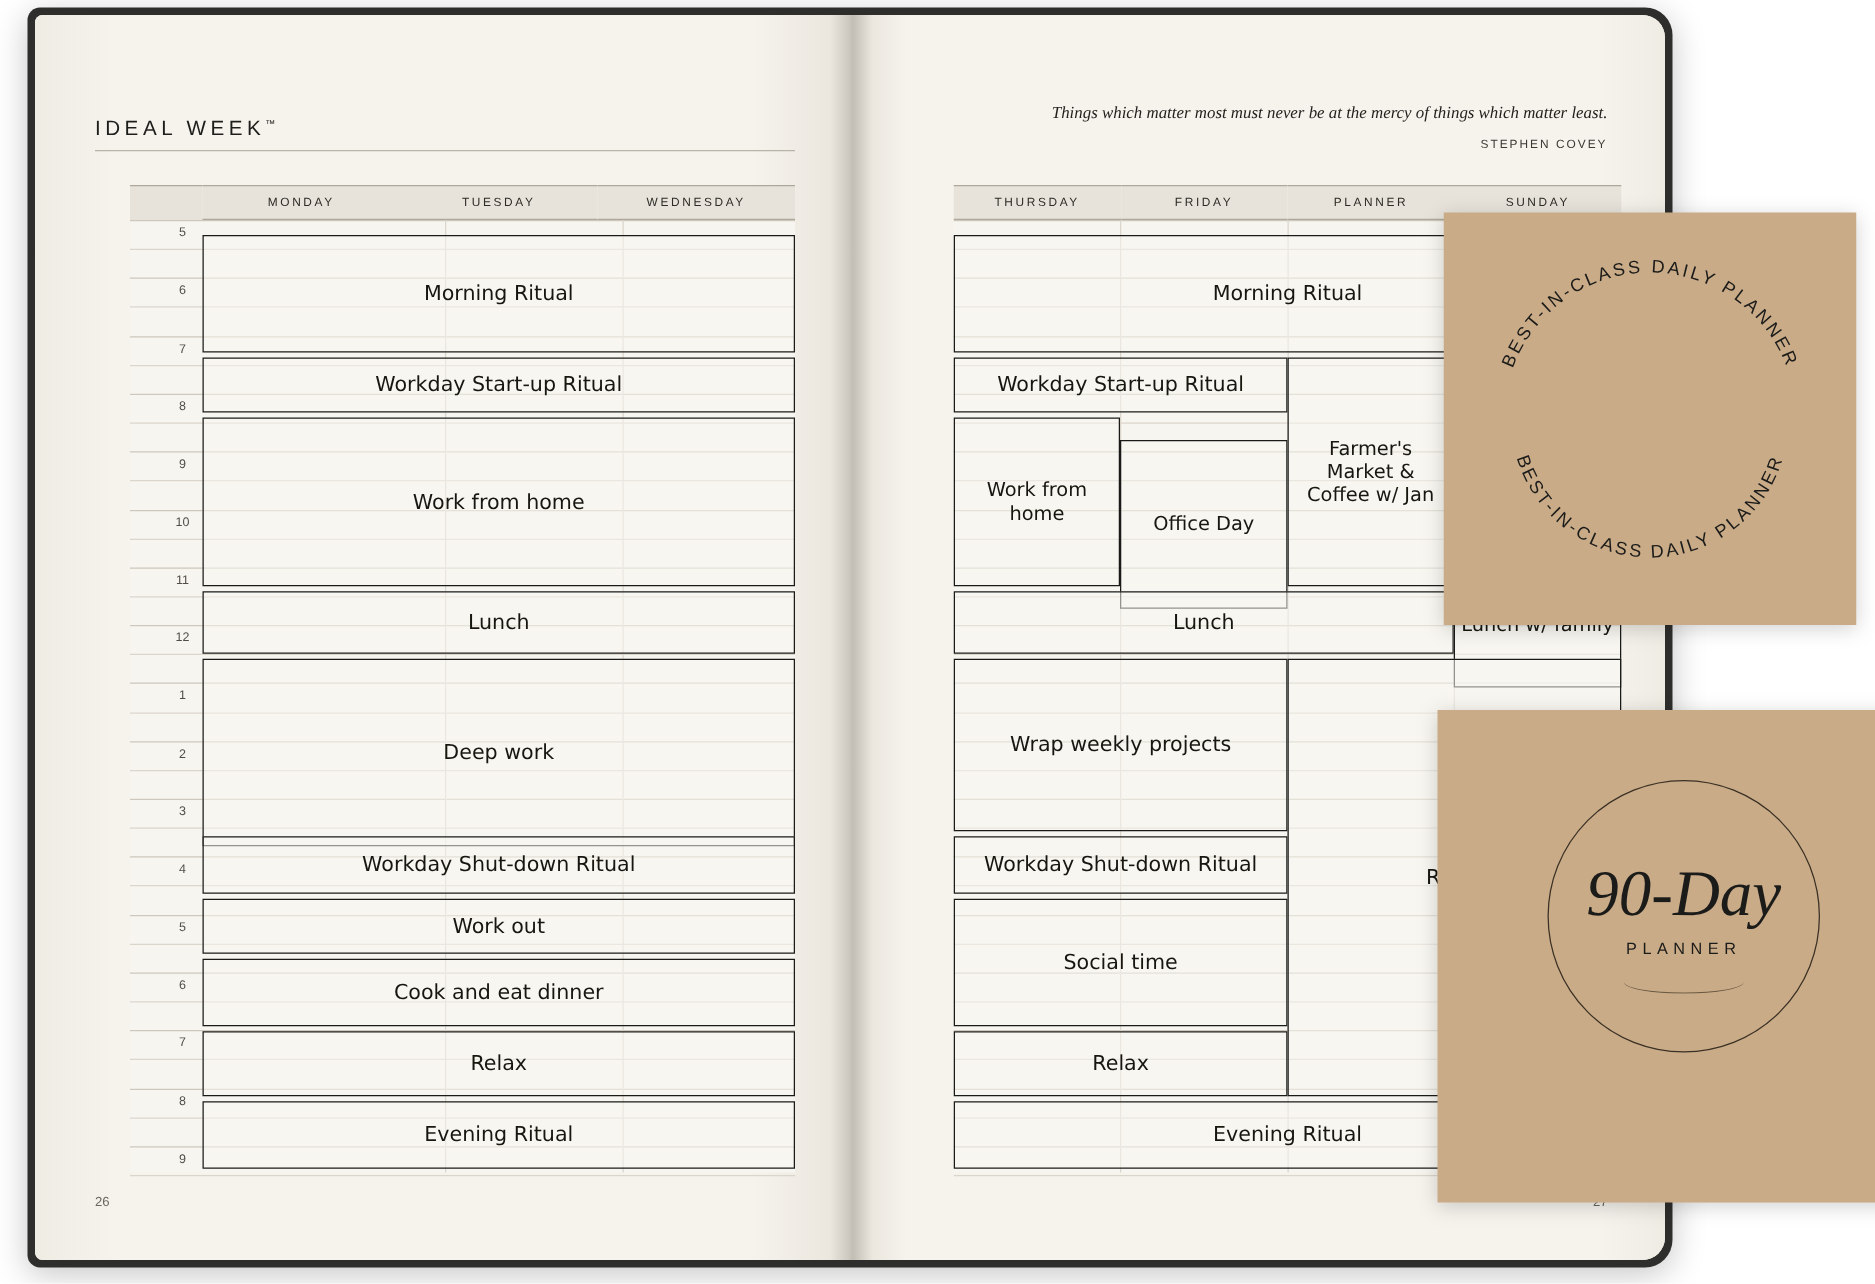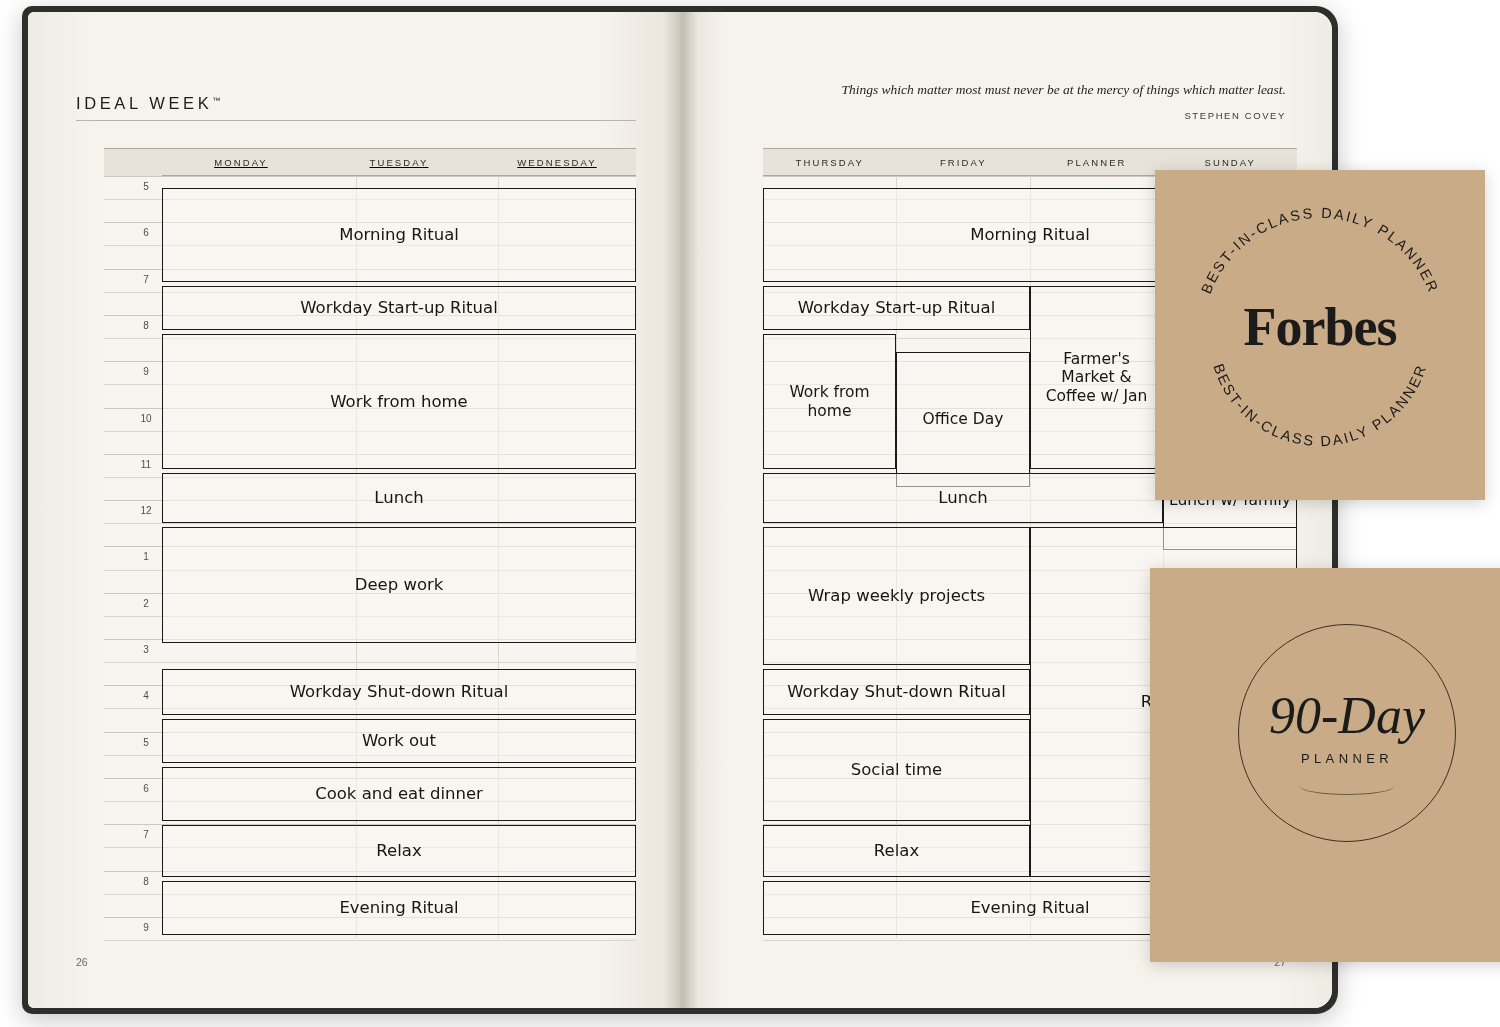--- a/index.html
+++ b/index.html
@@ -115,21 +115,21 @@
     border-top: 1px solid #ada89b;
     border-bottom: 1px solid #ada89b;
     background: #e7e3da;
     font-size: 9.5px;
     letter-spacing: 2.1px;
     color: #2c2b27;
     display: flex;
     align-items: center;
     justify-content: center;
   }
-  .grid-left .daycols { left: 58px; text-decoration: underline; }
+  .grid-left .daycols { left: 58px; }
   .grid-left .hdr-pad {
     position: absolute;
     left: 0; top: 0;
     width: 58px; height: 28px;
     background: #e7e3da;
     border-top: 1px solid #ada89b;
     border-bottom: 1px solid #ada89b;
   }
 
   .bodyarea {
@@ -365,21 +365,21 @@
               <div class="hourlabel" style="top: 606.9px;">6</div>
               <div class="hourlabel" style="top: 653.2px;">7</div>
               <div class="hourlabel" style="top: 699.5px;">8</div>
               <div class="hourlabel" style="top: 745.8px;">9</div>
             </div>
 
           <div class="block" style="left:58px;  top:40px;  width:474px; height:94px;">Morning Ritual</div>
           <div class="block" style="left:58px;  top:138px; width:474px; height:44px;">Workday Start-up Ritual</div>
           <div class="block" style="left:58px;  top:186px; width:474px; height:135px;">Work from home</div>
           <div class="block" style="left:58px;  top:325px; width:474px; height:50px;">Lunch</div>
-          <div class="block" style="left:58px;  top:379px; width:474px; height:116px;text-align:center;">Deep work</div>
+          <div class="block" style="left:58px;  top:379px; width:474px; height:150px;text-align:center;">Deep work</div>
           <div class="block" style="left:58px;  top:521px; width:474px; height:46px;">Workday Shut-down Ritual</div>
           <div class="block" style="left:58px;  top:619px; width:474px; height:54px;">Cook and eat dinner</div>
           <div class="block" style="left:58px;  top:571px; width:474px; height:44px;">Work out</div>
           <div class="block" style="left:58px;  top:677px; width:474px; height:52px;">Relax</div>
           <div class="block" style="left:58px;  top:733px; width:474px; height:54px;">Evening Ritual</div>
         </div>
 
         <div class="pagenum left">26</div>
       </div>
 
@@ -467,21 +467,20 @@
     </svg>
     <div class="badge-content">
       <svg class="arc-text" viewBox="0 0 330 330">
         <defs>
           <path id="arcTop" d="M 48,165 A 117,117 0 0 1 282,165"></path>
           <path id="arcBot" d="M 54,165 A 111,111 0 0 0 276,165"></path>
         </defs>
         <text text-anchor="middle"><textPath href="#arcTop" startOffset="50%" id="forbesArcTop">BEST-IN-CLASS DAILY PLANNER</textPath></text>
         <text text-anchor="middle"><textPath href="#arcBot" startOffset="50%" id="forbesArcBot">BEST-IN-CLASS DAILY PLANNER</textPath></text>
       </svg>
-      <div class="forbes-word">Forbes</div>
     </div>
   </div>
 
   <div class="badge badge-90day">
     <svg class="starburst" viewBox="0 0 330 330">
       <polygon id="sb2" fill="#c9ab88" points="165.0,2.0 182.1,24.0 204.0,6.7 215.4,32.2 240.7,20.7 245.7,48.1 273.1,43.0 271.3,70.8 299.1,72.4 290.7,99.0 317.4,107.2 302.9,131.0 326.8,145.4 307.0,165.0 326.8,184.6 302.9,199.0 317.4,222.8 290.7,231.0 299.1,257.6 271.3,259.2 273.1,287.0 245.7,281.9 240.7,309.3 215.4,297.8 204.0,323.3 182.1,306.0 165.0,328.0 147.9,306.0 126.0,323.3 114.6,297.8 89.3,309.3 84.3,281.9 56.9,287.0 58.7,259.2 30.9,257.6 39.3,231.0 12.6,222.8 27.1,199.0 3.2,184.6 23.0,165.0 3.2,145.4 27.1,131.0 12.6,107.2 39.3,99.0 30.9,72.4 58.7,70.8 56.9,43.0 84.3,48.1 89.3,20.7 114.6,32.2 126.0,6.7 147.9,24.0"></polygon>
     </svg>
     <div class="badge-content">
       <div class="ring"></div>
       <div class="ninety">90-Day</div>

